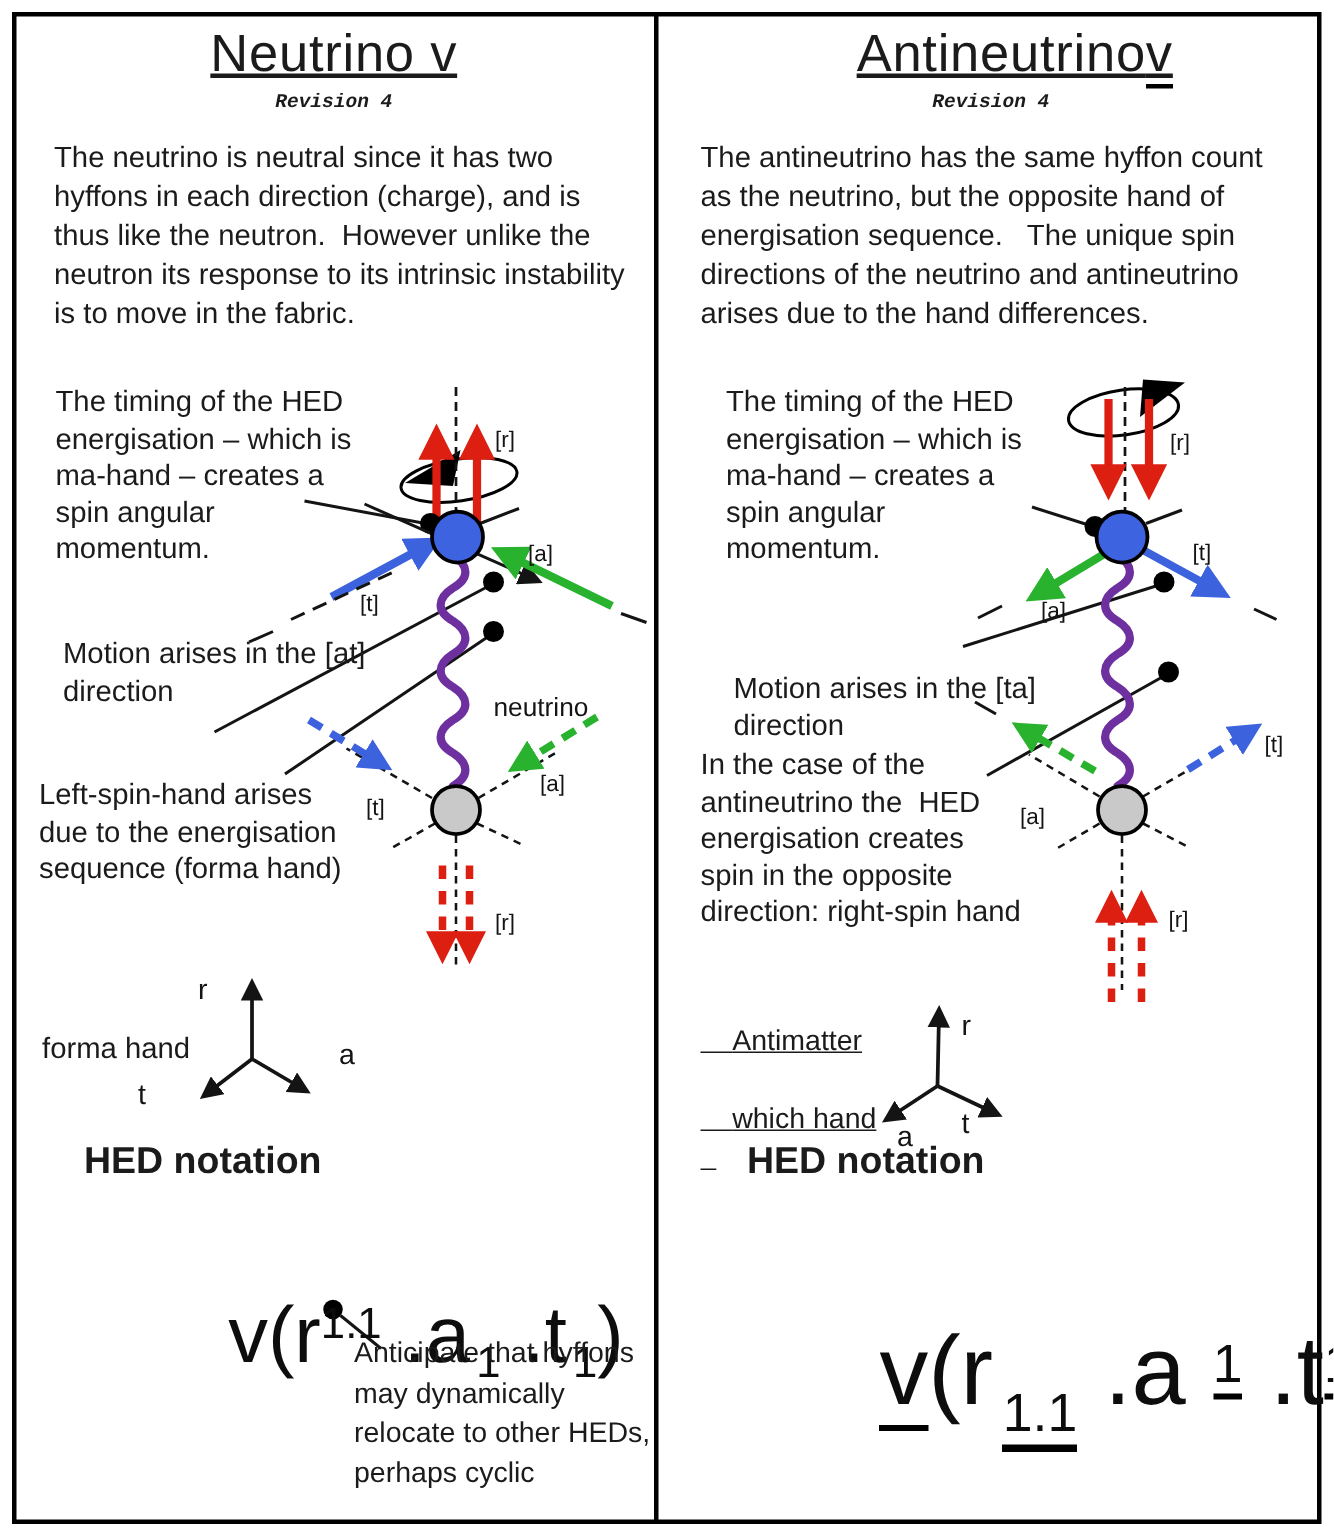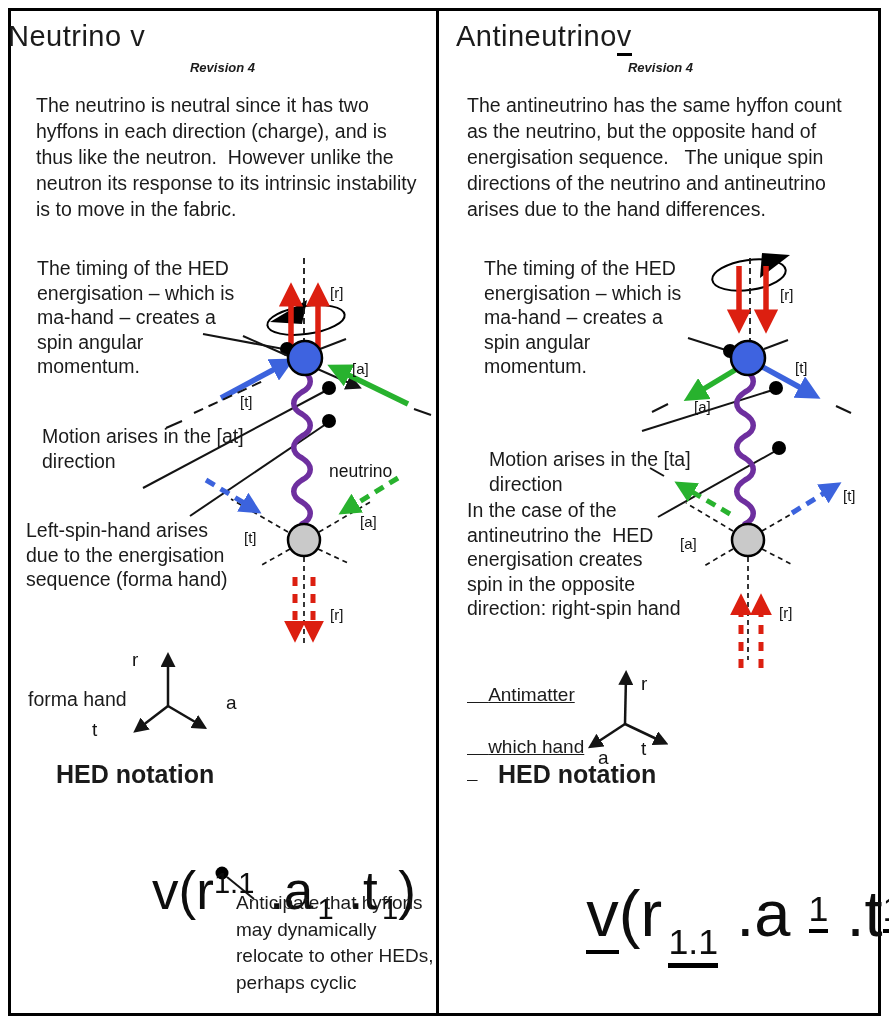--- a/index.html
+++ b/index.html
@@ -1,23 +1,23 @@
 <!DOCTYPE html>
 <html><head>
 <meta charset="utf-8">
 <style>
   html,body{margin:0;padding:0;background:#fff;}
   #canvas{position:relative;width:889px;height:1024px;background:#ffffff;overflow:hidden;
           font-family:"Liberation Sans",sans-serif;color:#1b1b1b;}
   .panel-frame{position:absolute;left:8px;top:8px;width:867px;height:1002px;border:3px solid #000;}
   .divider{position:absolute;left:436px;top:8px;width:3px;height:1008px;background:#000;}
   .txt{position:absolute;font-size:19.5px;line-height:26px;white-space:pre-wrap;}
-  .title{position:absolute;top:16px;font-size:29px;line-height:40px;text-align:left;letter-spacing:.5px;}
+  .title{position:absolute;top:16px;font-size:35px;line-height:40px;text-align:center;letter-spacing:.5px;text-decoration:underline;}
   .title .uv{border-bottom:3px solid #000;padding-bottom:1px;}
-  .revision{position:absolute;top:60px;font-size:13px;font-weight:bold;font-style:italic;text-align:center;}
+  .revision{position:absolute;top:60px;font-size:13px;font-weight:bold;font-style:italic;text-align:center;font-family:Liberation Mono, monospace;}
   .hed{position:absolute;font-size:25px;font-weight:bold;margin-left:34px;}
   .formula{position:absolute;font-size:53px;line-height:1.1;color:#0d0d0d;text-align:center;white-space:pre;padding-left:32px;}
   .fsup{font-size:55%;position:relative;top:-0.55em;}
   .fsub{font-size:55%;position:relative;top:0.32em;margin-left:0.14em;}
   .fsub-u{font-size:55%;position:relative;top:0.52em;margin-left:0.18em;border-bottom:5px solid #000;padding-bottom:1px;}
   .fsup-u{font-size:55%;position:relative;top:-0.42em;border-bottom:4px solid #000;}
   .fv-u{border-bottom:4px solid #000;}
   .underlined{text-decoration:underline;}
   svg text{font-family:"Liberation Sans",sans-serif;fill:#141414;}
   .lbl{font-size:15px;}

